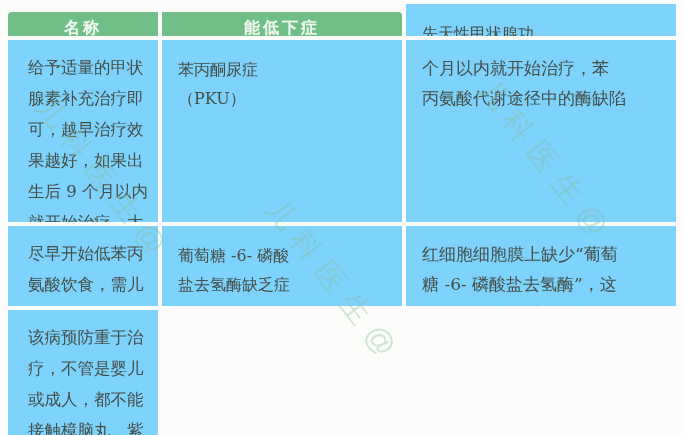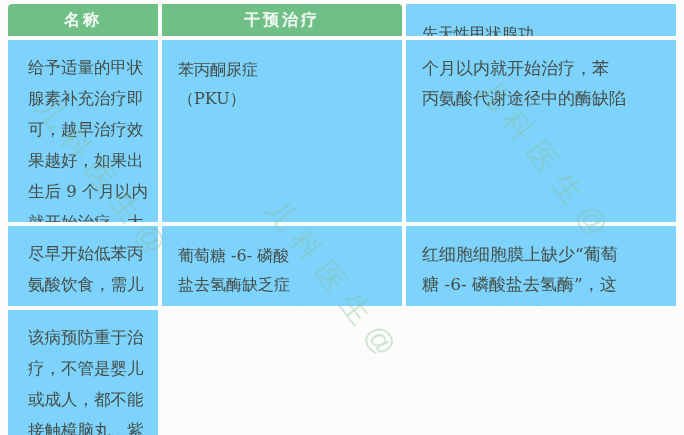--- a/index.html
+++ b/index.html
@@ -23,20 +23,21 @@
   .hcell {
     background: #70bf86;
     color: #eff8f0;
     font-family: "Liberation Sans", "DejaVu Sans", sans-serif;
     font-size: 16px;
     letter-spacing: 3px;
     text-align: center;
     line-height: 32px;
     font-weight: bold;
     text-shadow: 0 0 1px rgba(255,255,255,.35);
+    margin-top: 8px;
   }
   .hcell.first { border-radius: 4px 0 0 0; }
   .hcell.last  { border-radius: 0 4px 0 0; }
   .cell {
     color: #454d46;
     white-space: pre-wrap;
     overflow: hidden;
   }
   .row-light { background: #7dd3fc; }
   .row-green { background: #7dd3fc; }
@@ -58,21 +59,21 @@
   .wm1 { left: 58px;  top: 88px;  }
   .wm2 { left: 288px; top: 190px; }
   .wm3 { left: 500px; top: 70px;  }
 </style>
 </head>
 <body>
 
 <div class="table-grid">
 
   <div class="hcell first">名称</div>
-  <div class="hcell last">干预治疗</div>
+  <div class="hcell last">能低下症</div>
 
   <div class="cell row-light col-name">先天性甲状腺功
 能低下症（CH）</div>
   <div class="cell row-light col-treatment">给予适量的甲状腺素补充治疗即
 可，越早治疗效果越好，如果出
 生后 9 个月以内就开始治疗，大
 约 80% 的婴儿能有正常的发育和
 智能</div>
 
   <div class="cell row-green col-name row2">苯丙酮尿症

